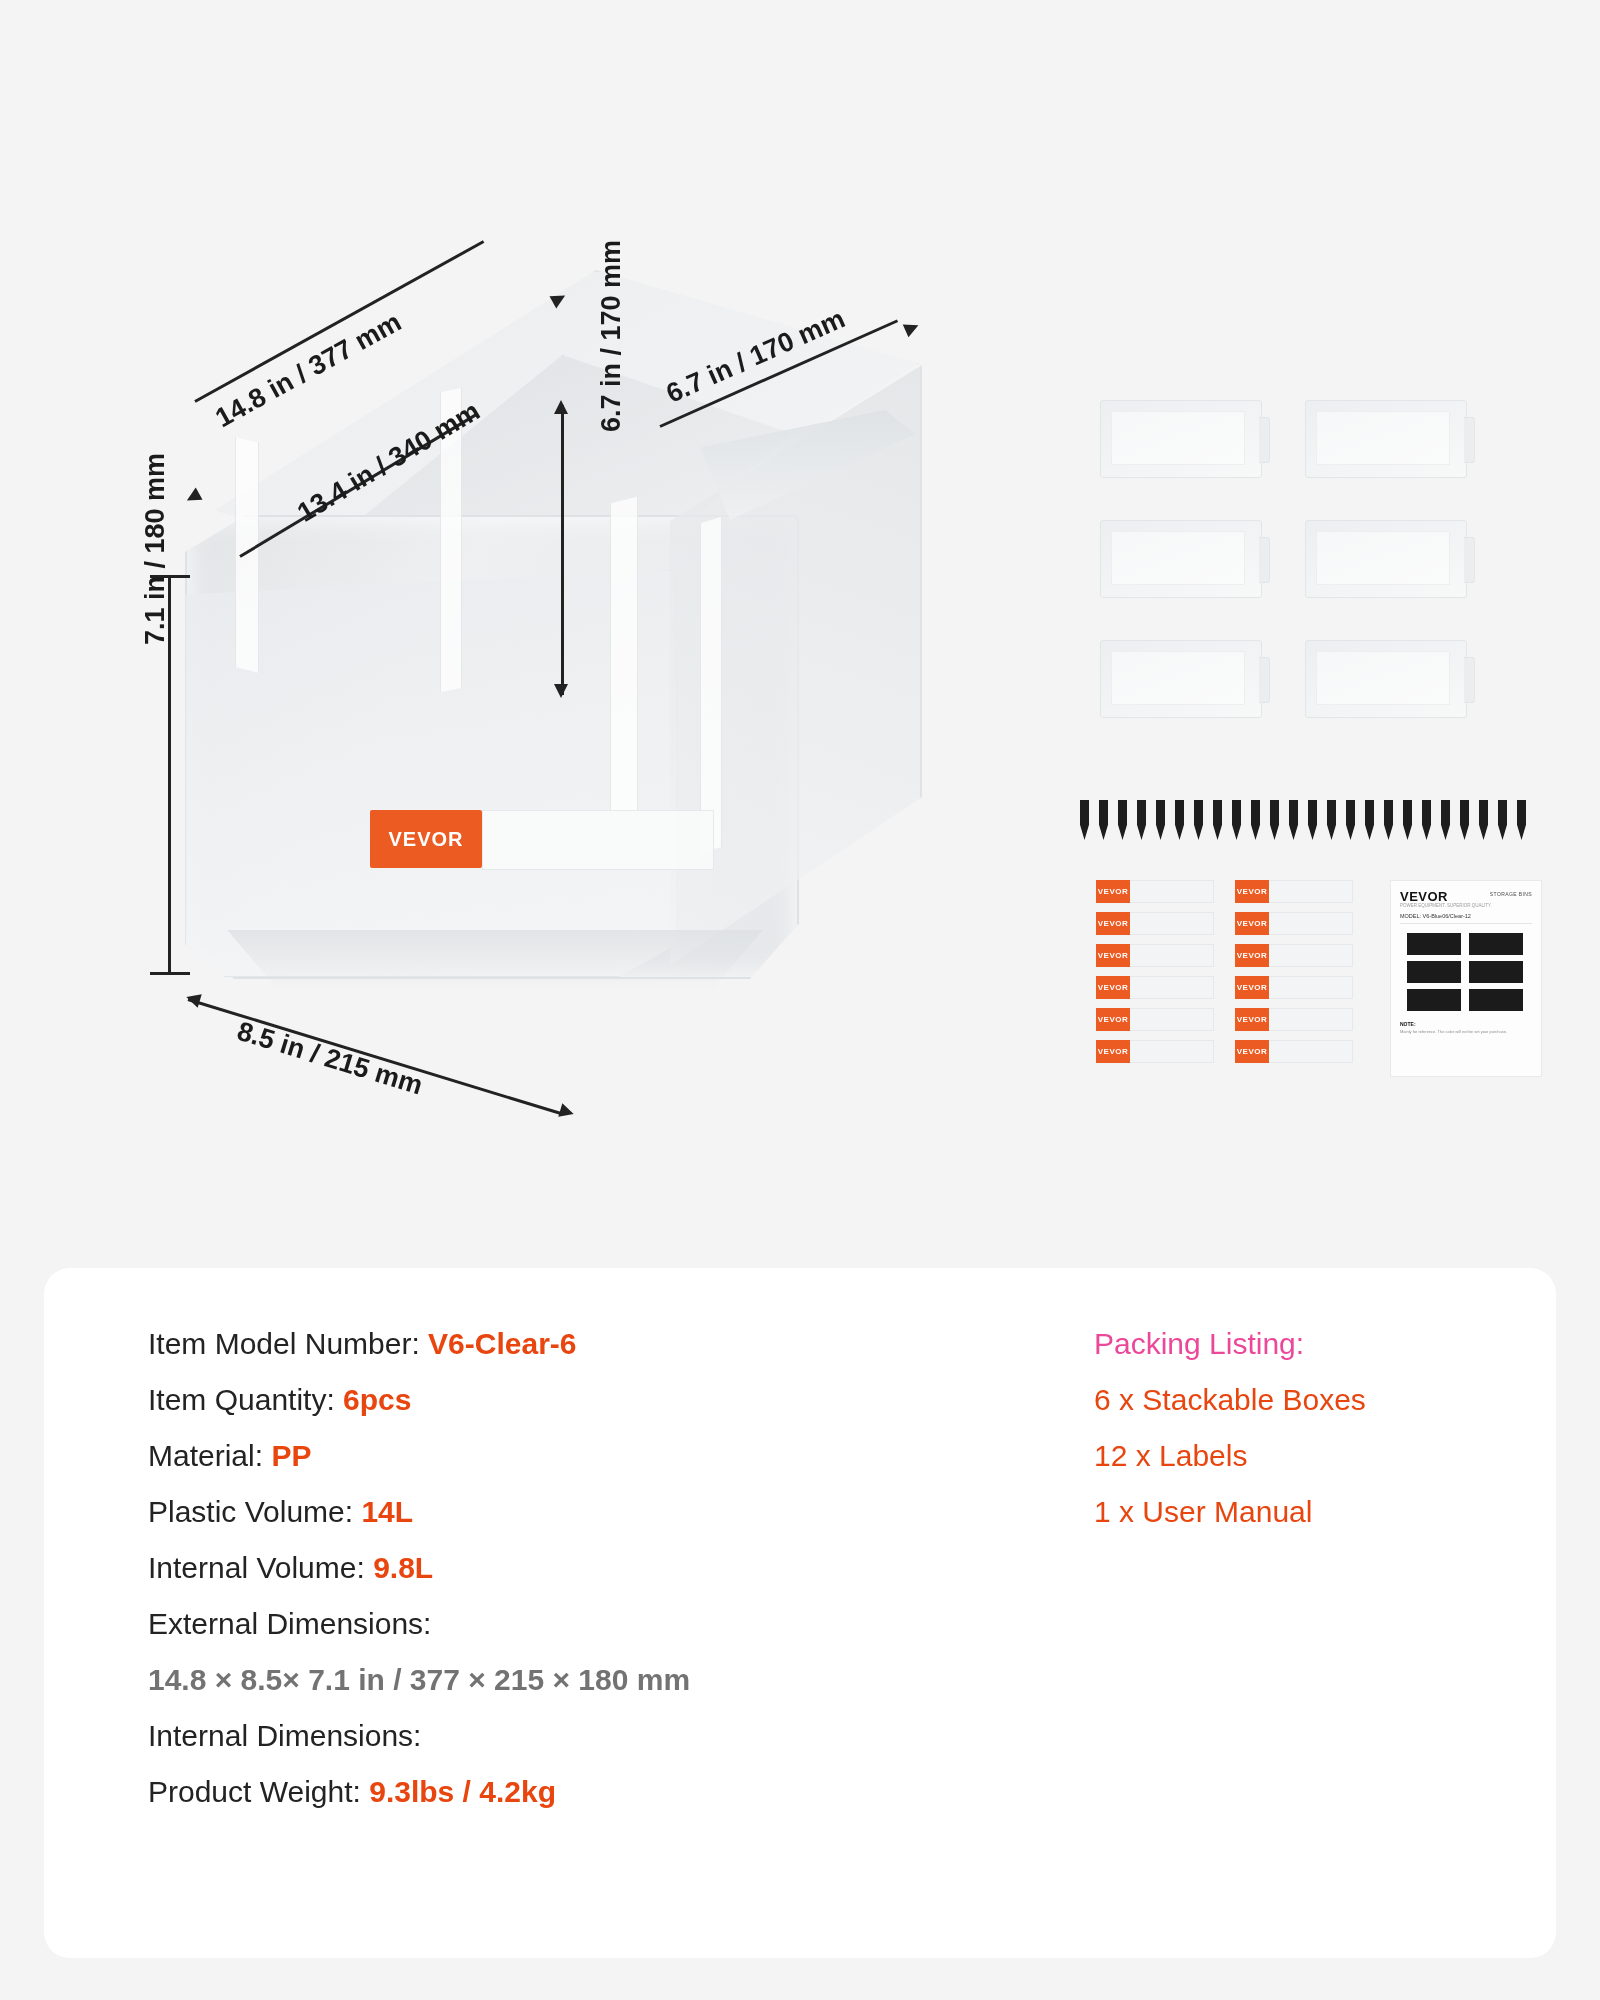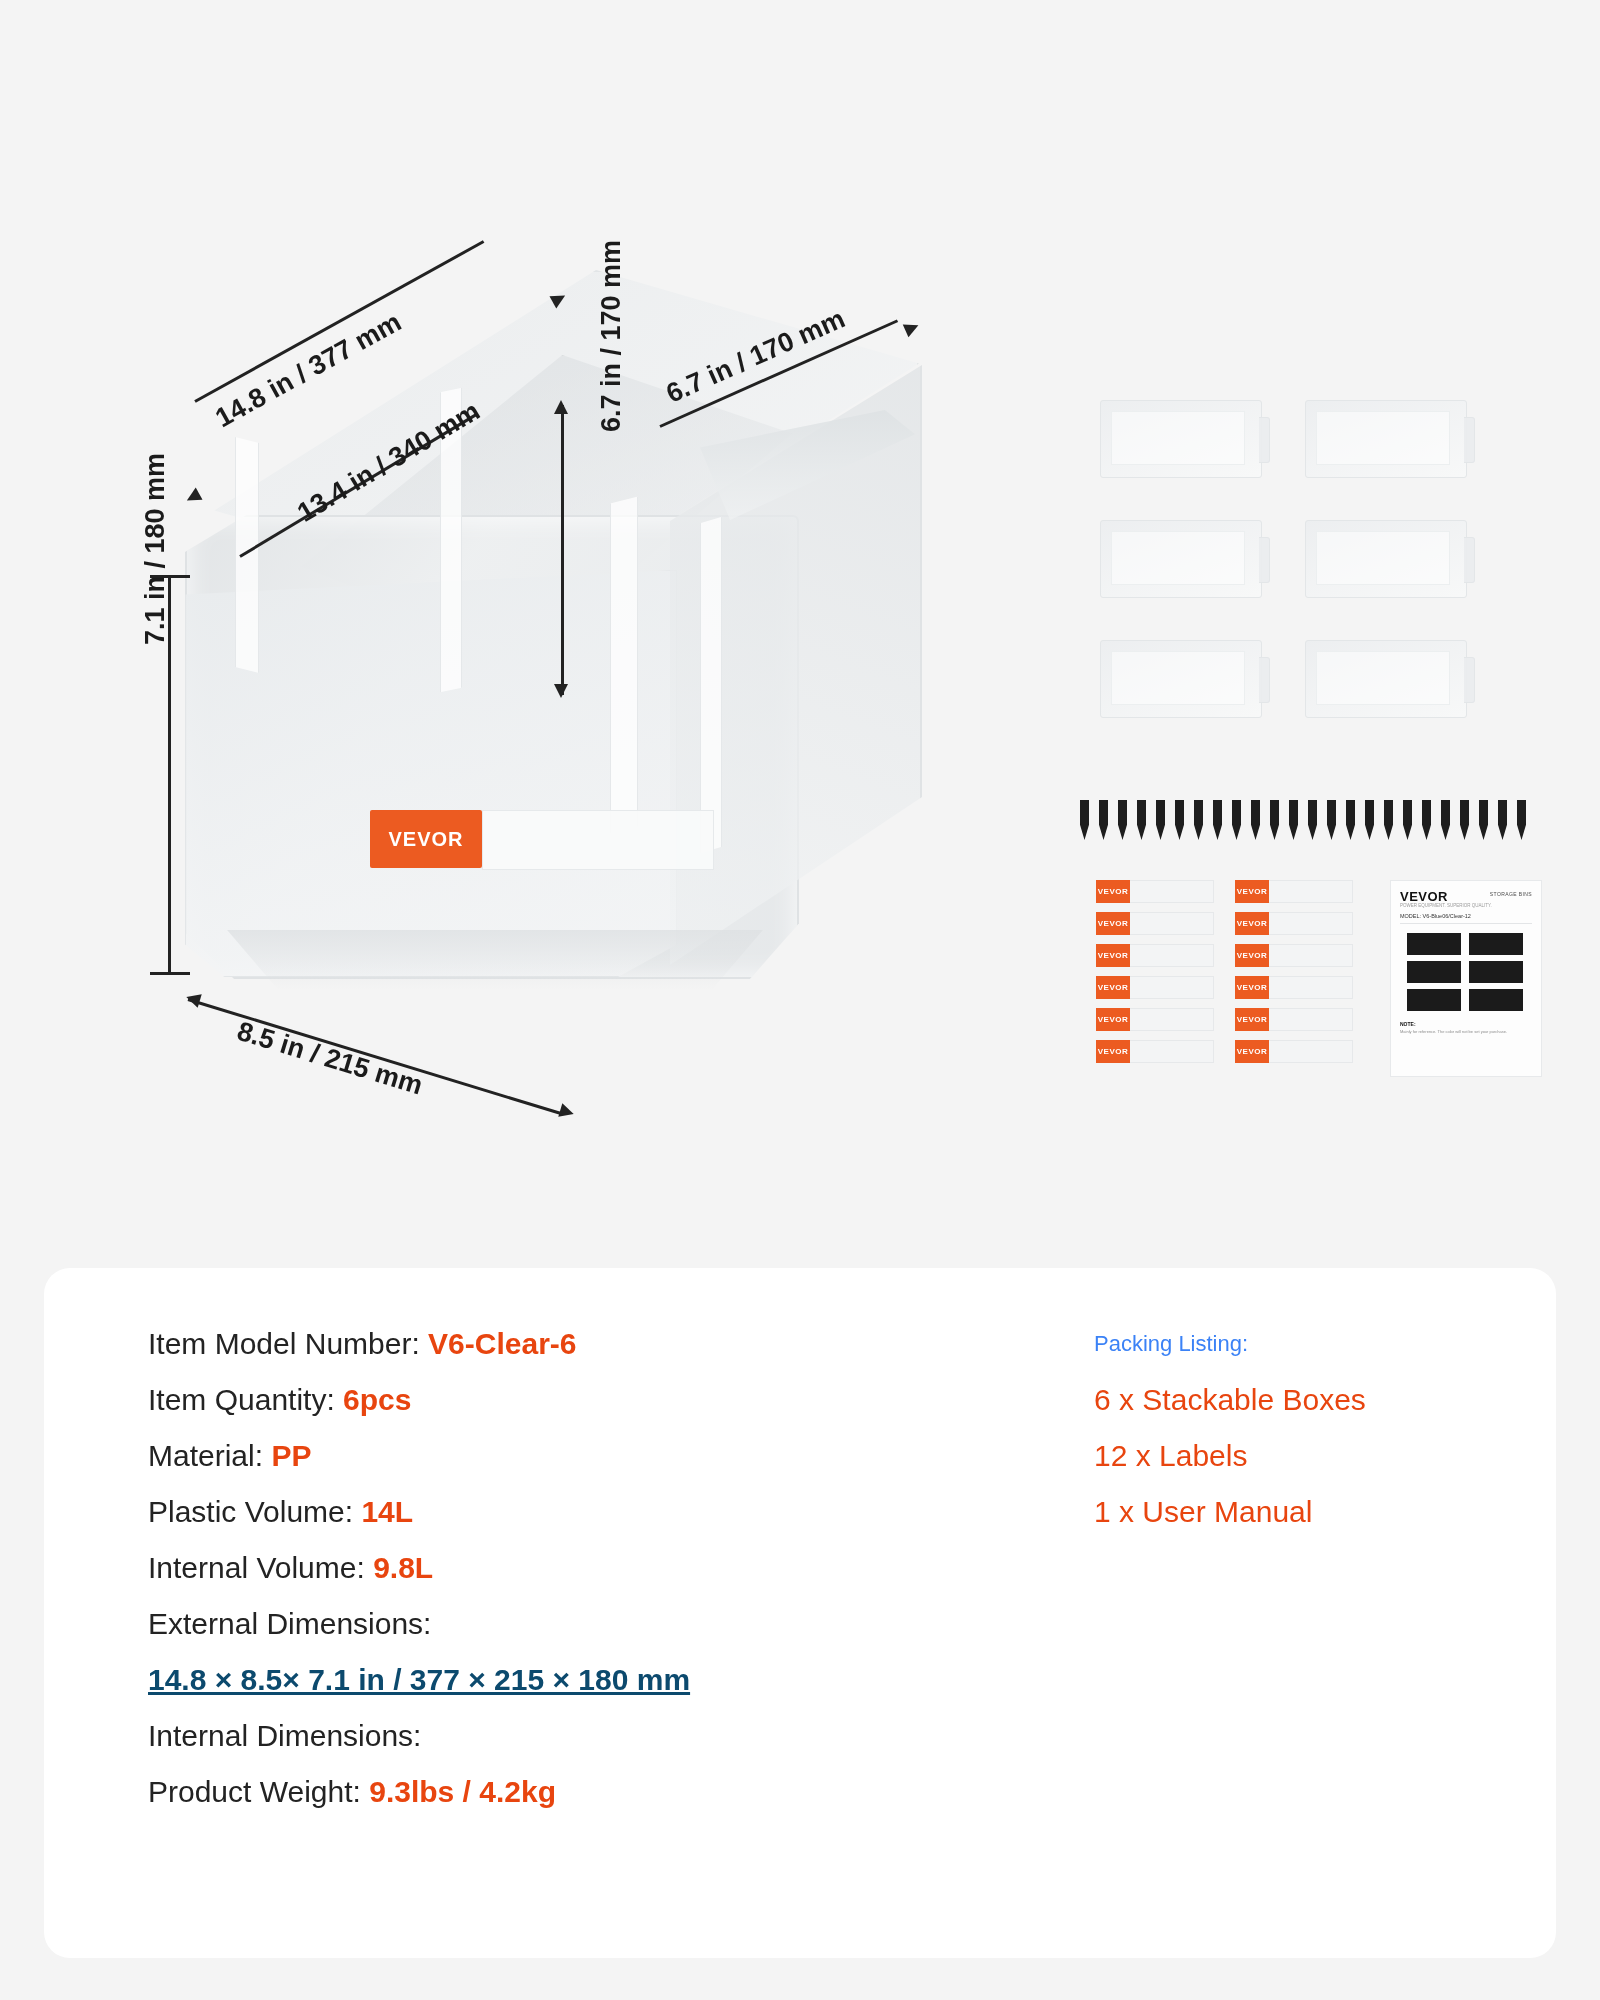--- a/index.html
+++ b/index.html
@@ -277,28 +277,27 @@
     font-size: 30px;
     line-height: 56px;
     color: #232323;
     white-space: nowrap;
   }
   .spec-line .val {
     color: #e8450f;
     font-weight: bold;
   }
   .spec-line.val-only {
-    color: #0c4a6e;
+    color: #737373;
     font-weight: bold;
-    text-decoration: underline;
   }
   .pack-title {
-    font-size: 22px;
+    font-size: 30px;
     line-height: 56px;
-    color: #3b82f6;
+    color: #ec4899;
   }
   .pack-item {
     font-size: 30px;
     line-height: 56px;
     color: #e8450f;
     font-weight: normal;
   }
 </style>
 </head>
 <body>

